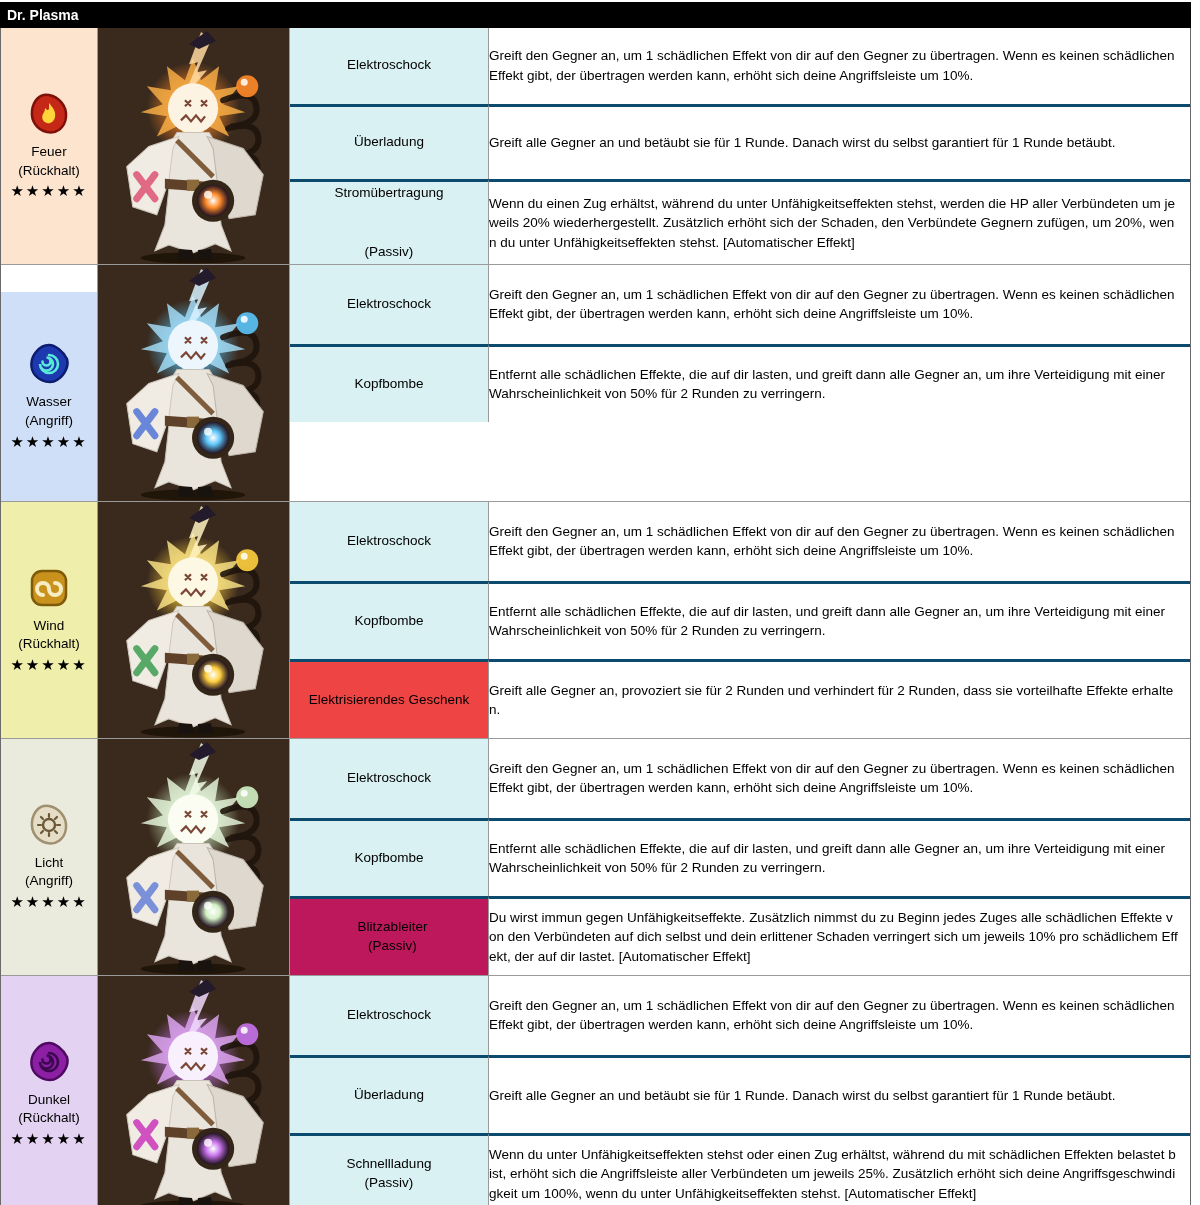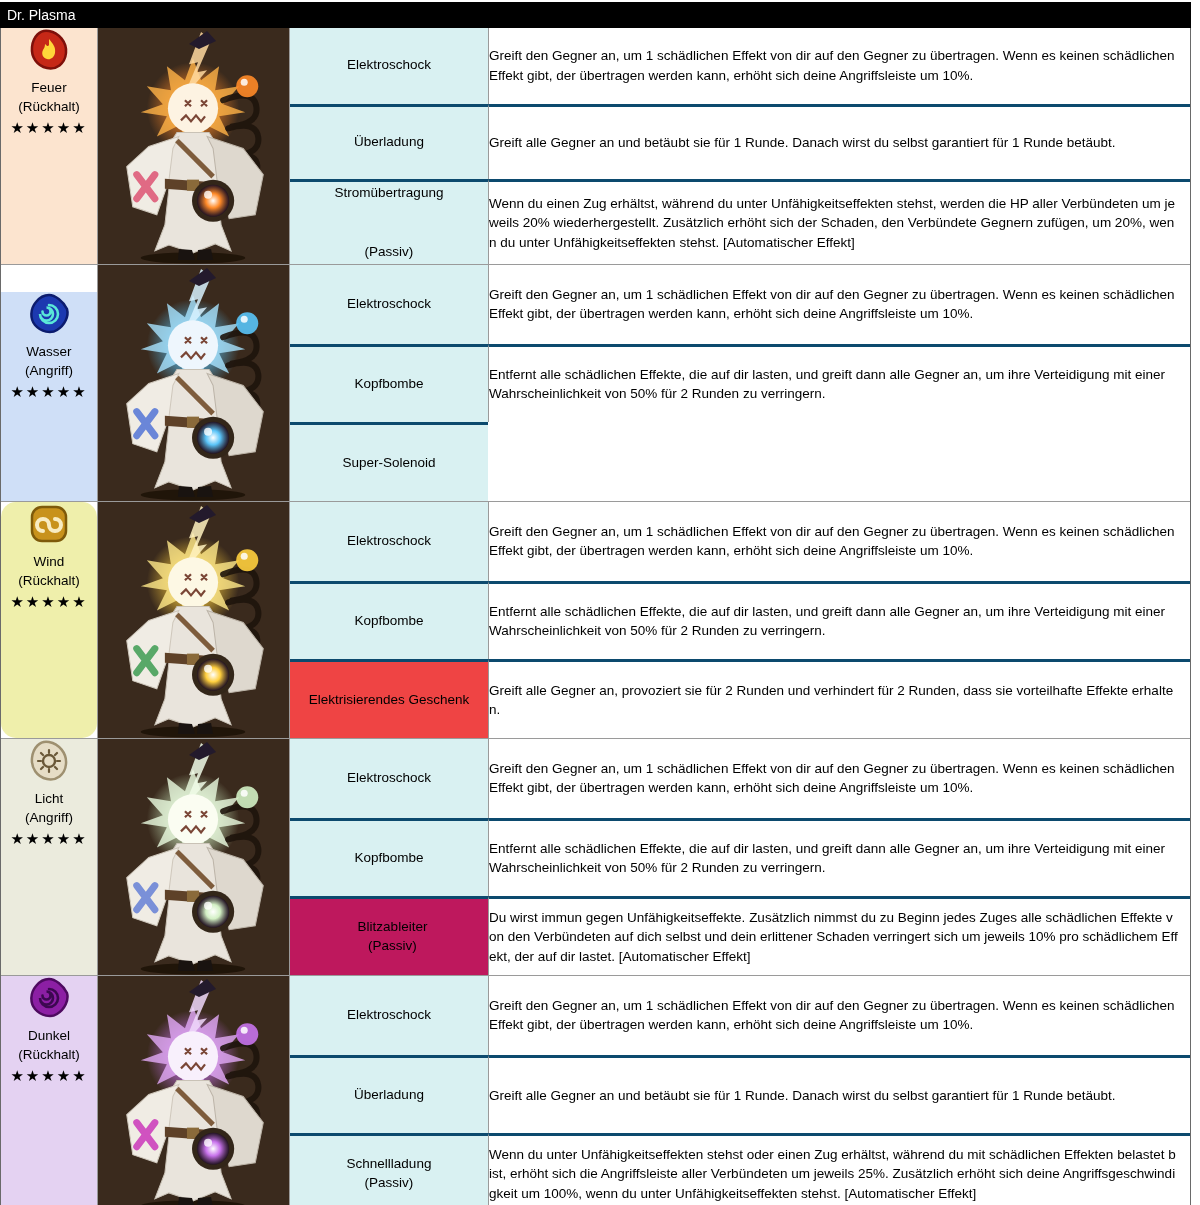--- a/index.html
+++ b/index.html
@@ -1,21 +1,21 @@
 <!DOCTYPE html>
 <html><head>
 <meta charset="utf-8">
 <style>
   html,body{margin:0;padding:0;background:#fff;}
   .page{width:1191px;margin:2px 0 0 0;font-family:"Liberation Sans",sans-serif;color:#000;}
-  .titlebar{height:26px;line-height:26px;font-size:14px;font-weight:normal;padding-left:7px;box-sizing:border-box;}
+  .titlebar{height:26px;line-height:26px;font-size:14px;font-weight:bold;padding-left:7px;box-sizing:border-box;}
   .table{border:1px solid #6a6a6a;border-top:none;}
   .section{display:grid;grid-template-columns:96px 193px 198px 1fr;grid-auto-rows:1fr;height:236px;}
   .section + .section{border-top:1px solid #9a9a9a;}
-  .element-cell{grid-row:1/span 3;display:flex;flex-direction:column;align-items:center;text-align:center;}
+  .element-cell{grid-row:1/span 3;display:flex;flex-direction:column;align-items:center;justify-content:center;text-align:center;}
   .element-icon{width:44px;height:44px;margin-bottom:7px;}
   .element-name,.element-role{font-size:13.5px;line-height:1.4;}
   .element-stars{font-size:15px;letter-spacing:2px;margin-top:2px;}
   .image-cell{grid-row:1/span 3;border-left:1px solid #9a9a9a;border-right:1px solid #9a9a9a;overflow:hidden;}
   .image-cell svg{display:block;width:100%;height:100%;}
   .skill-name-cell{display:flex;flex-direction:column;align-items:center;justify-content:center;font-size:13.5px;line-height:1.4;padding:2px 8px;box-sizing:border-box;}
   .skill-desc-cell{display:flex;align-items:center;background:#fff;border-left:1px solid #9a9a9a;font-size:13.5px;line-height:1.45;padding:5px 12px 5px 0;box-sizing:border-box;word-break:break-all;}
   .rt{border-top:3px solid #0c4a6e;}
 </style>
 </head>
@@ -154,28 +154,24 @@
       <div class="skill-desc-cell">
           <div>Greift den Gegner an, um 1 schädlichen Effekt von dir auf den Gegner zu übertragen. Wenn es keinen schädlichen Effekt gibt, der übertragen werden kann, erhöht sich deine Angriffsleiste um 10%.</div>
         </div>
       <div class="skill-name-cell rt" style="background: rgb(217, 241, 242);">
         <div>Kopfbombe</div>
         <div></div>
       </div>
       <div class="skill-desc-cell rt">
           <div>Entfernt alle schädlichen Effekte, die auf dir lasten, und greift dann alle Gegner an, um ihre Verteidigung mit einer Wahrscheinlichkeit von 50% für 2 Runden zu verringern.</div>
         </div>
-      <div class="skill-name-cell rt" style="background: rgb(217, 241, 242);">
-        <div>Super-Solenoid</div>
-        <div></div>
-      </div>
-    </div>
-
-    <div class="section">
-      <div class="element-cell" style="background: rgb(239, 239, 171); border-radius: 15px;">
+    </div>
+
+    <div class="section">
+      <div class="element-cell" style="background: rgb(239, 239, 171);">
         <svg class="element-icon" viewBox="0 0 44 44">
           <rect x="5" y="5" width="34" height="34" rx="10" stroke="#7e5a0a" stroke-width="2.5" fill="#c8921c"></rect>
           <path d="M16,29 a6,6 0 1,1 6,-6 a6,6 0 1,0 6,-6" stroke-width="4" fill="none" stroke-linecap="round" stroke="#f8ecc2"></path>
         </svg>
         <div class="element-name">Wind</div>
         <div class="element-role">(Rückhalt)</div>
         <div class="element-stars">★★★★★</div>
       </div>
       <div class="image-cell" style="background: rgb(58, 42, 29);">
         <svg viewBox="0 0 193 235" preserveAspectRatio="xMidYMid slice">

